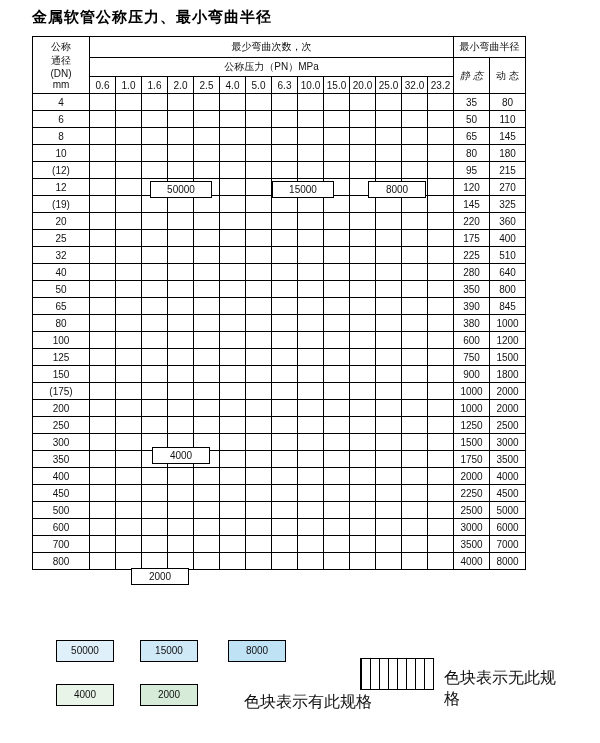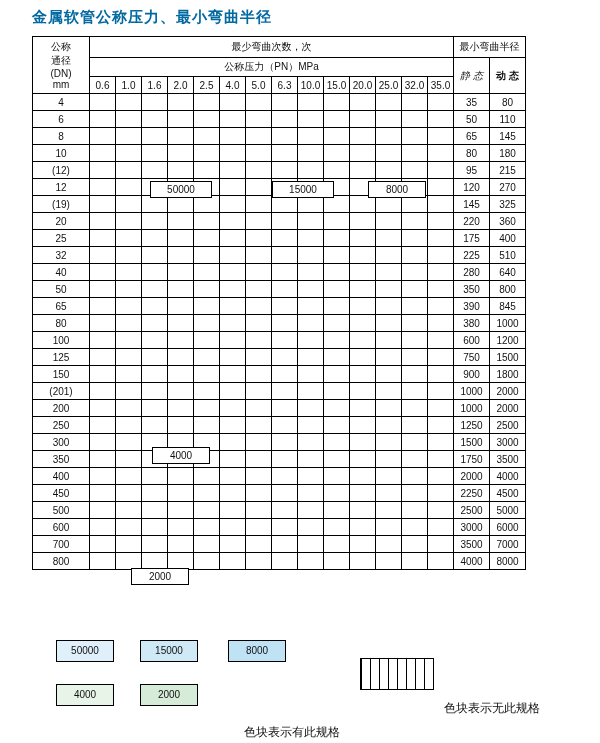--- a/index.html
+++ b/index.html
@@ -7,21 +7,21 @@
     width:600px;height:743px;background:#ffffff;
     font-family:"Liberation Sans","DejaVu Sans",sans-serif;
     color:#111;
     -webkit-font-smoothing:antialiased;
   }
   #root{position:relative;width:600px;height:743px;}
 
   .title{
     position:absolute;left:32px;top:8px;
     font-family:"Liberation Serif","DejaVu Serif",serif;
-    font-size:15px;font-weight:bold;letter-spacing:1px;color:#0369a1;
+    font-size:15px;font-weight:bold;letter-spacing:1px;color:#000000;
   }
 
   
   .tbl{
     position:absolute;left:32px;top:36px;
     border-collapse:collapse;
     table-layout:fixed;
     border-radius:9px;
   }
   .tbl td,.tbl th{
@@ -59,21 +59,21 @@
     height:15px;
     z-index:5;
   }
 
   
   .legend{position:absolute;left:32px;top:636px;width:536px;height:80px;}
   .lg-box{
     position:absolute;border:1px solid #000;
     width:56px;height:20px;line-height:20px;text-align:center;font-size:10px;
   }
-  .lg-text{position:absolute;font-size:12px;margin-top:32px;}
+  .lg-text{position:absolute;font-size:16px;}
   .hatch{
     position:absolute;border:1px solid #000;width:72px;height:30px;
     background:
       repeating-linear-gradient(to right,#000 0 1px,transparent 1px 9px);
   }
 </style>
 </head>
 <body>
 
 <div id="root">
@@ -88,37 +88,37 @@
             <div>通径</div>
             <div>(DN)</div>
             <div>mm</div>
           </td>
           <td class="hdr hdr-top" colspan="14">最少弯曲次数，次</td>
           <td class="hdr hdr-top" colspan="2">最小弯曲半径</td>
         </tr>
         <tr>
           <td class="hdr hdr-mid" colspan="14">公称压力（PN）MPa</td>
           <td class="hdr hdr-mid" rowspan="2" style="width:35px;font-style:italic;">静 态</td>
-          <td class="hdr hdr-mid" rowspan="2" style="width:35px;font-weight:bold;">动 态</td>
+          <td class="hdr hdr-mid" rowspan="2" style="width:35px;">动 态</td>
         </tr>
         <tr>
           <td class="hdr hdr-bot data-cell">0.6</td>
           <td class="hdr hdr-bot data-cell">1.0</td>
           <td class="hdr hdr-bot data-cell">1.6</td>
           <td class="hdr hdr-bot data-cell">2.0</td>
           <td class="hdr hdr-bot data-cell">2.5</td>
           <td class="hdr hdr-bot data-cell">4.0</td>
           <td class="hdr hdr-bot data-cell">5.0</td>
           <td class="hdr hdr-bot data-cell">6.3</td>
           <td class="hdr hdr-bot data-cell">10.0</td>
           <td class="hdr hdr-bot data-cell">15.0</td>
           <td class="hdr hdr-bot data-cell">20.0</td>
           <td class="hdr hdr-bot data-cell">25.0</td>
           <td class="hdr hdr-bot data-cell">32.0</td>
-          <td class="hdr hdr-bot data-cell">35.0</td>
+          <td class="hdr hdr-bot data-cell">23.2</td>
         </tr>
         <tr>
           <td class="dn-cell">4</td>
           <td class="data-cell c-blue"></td>
           <td class="data-cell c-blue"></td>
           <td class="data-cell c-blue"></td>
           <td class="data-cell c-blue"></td>
           <td class="data-cell c-blue"></td>
           <td class="data-cell c-blue"></td>
           <td class="data-cell c-blue"></td>
@@ -430,21 +430,21 @@
           <td class="data-cell c-empty"></td>
           <td class="data-cell c-empty"></td>
           <td class="data-cell c-empty"></td>
           <td class="data-cell c-empty"></td>
           <td class="data-cell c-empty"></td>
           <td class="data-cell c-empty"></td>
           <td class="r-cell">900</td>
           <td class="r-cell">1800</td>
         </tr>
         <tr>
-          <td class="dn-cell">(201)</td>
+          <td class="dn-cell">(175)</td>
           <td class="data-cell c-lgreen"></td>
           <td class="data-cell c-lgreen"></td>
           <td class="data-cell c-lgreen"></td>
           <td class="data-cell c-lgreen"></td>
           <td class="data-cell c-lgreen"></td>
           <td class="data-cell c-empty"></td>
           <td class="data-cell c-empty"></td>
           <td class="data-cell c-empty"></td>
           <td class="data-cell c-empty"></td>
           <td class="data-cell c-empty"></td>

